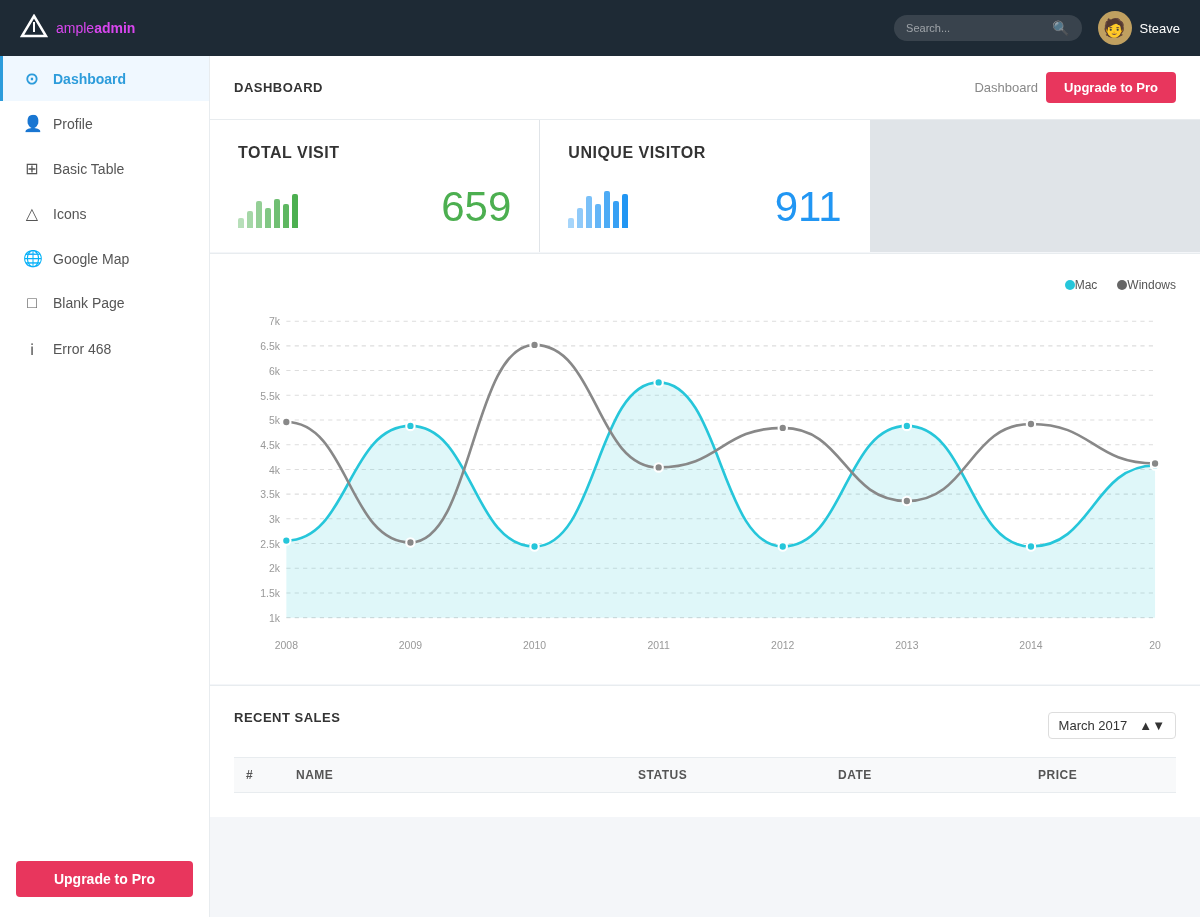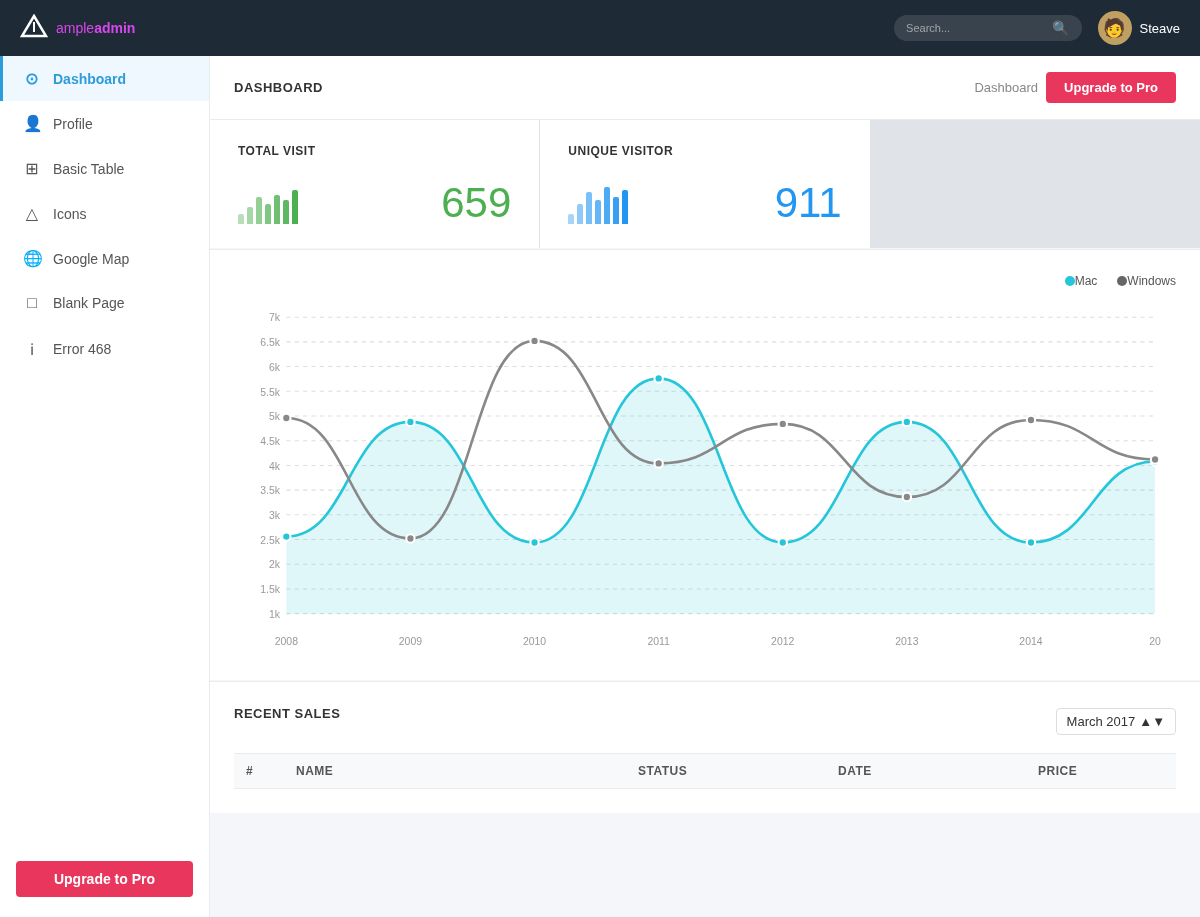--- a/index.html
+++ b/index.html
@@ -153,21 +153,21 @@
       display: grid;
       grid-template-columns: 1fr 1fr 1fr;
       gap: 1px;
       background: #e0e4e8;
       margin: 0;
     }
     .stat-card {
       background: white;
       padding: 24px 28px;
     }
-    .stat-label { font-size: 12px; font-weight: 700; color: #333; text-transform: uppercase; letter-spacing: 0.5px; margin-bottom: 16px; }
+    .stat-label { font-size: 16px; font-weight: 700; color: #333; text-transform: uppercase; letter-spacing: 0.5px; margin-bottom: 16px; }
     .stat-body { display: flex; align-items: flex-end; justify-content: space-between; }
     .mini-bars { display: flex; align-items: flex-end; gap: 3px; height: 50px; }
     .mini-bar { width: 6px; border-radius: 2px 2px 0 0; }
     .stat-value { font-size: 42px; font-weight: 300; line-height: 1; }
 
     
     .chart-section {
       background: white;
       margin: 1px 0 0 0;
       padding: 24px;
@@ -195,21 +195,21 @@
     }
     .recent-sales-header {
       display: flex;
       align-items: center;
       justify-content: space-between;
       margin-bottom: 16px;
     }
     .month-selector {
       display: flex;
       align-items: center;
-      gap: 4px;
+      gap: 12px;
       border: 1px solid #ddd;
       border-radius: 4px;
       padding: 5px 10px;
       font-size: 13px;
       color: #333;
       cursor: pointer;
     }
     .table-header {
       display: grid;
       grid-template-columns: 50px 1fr 200px 200px 150px;

